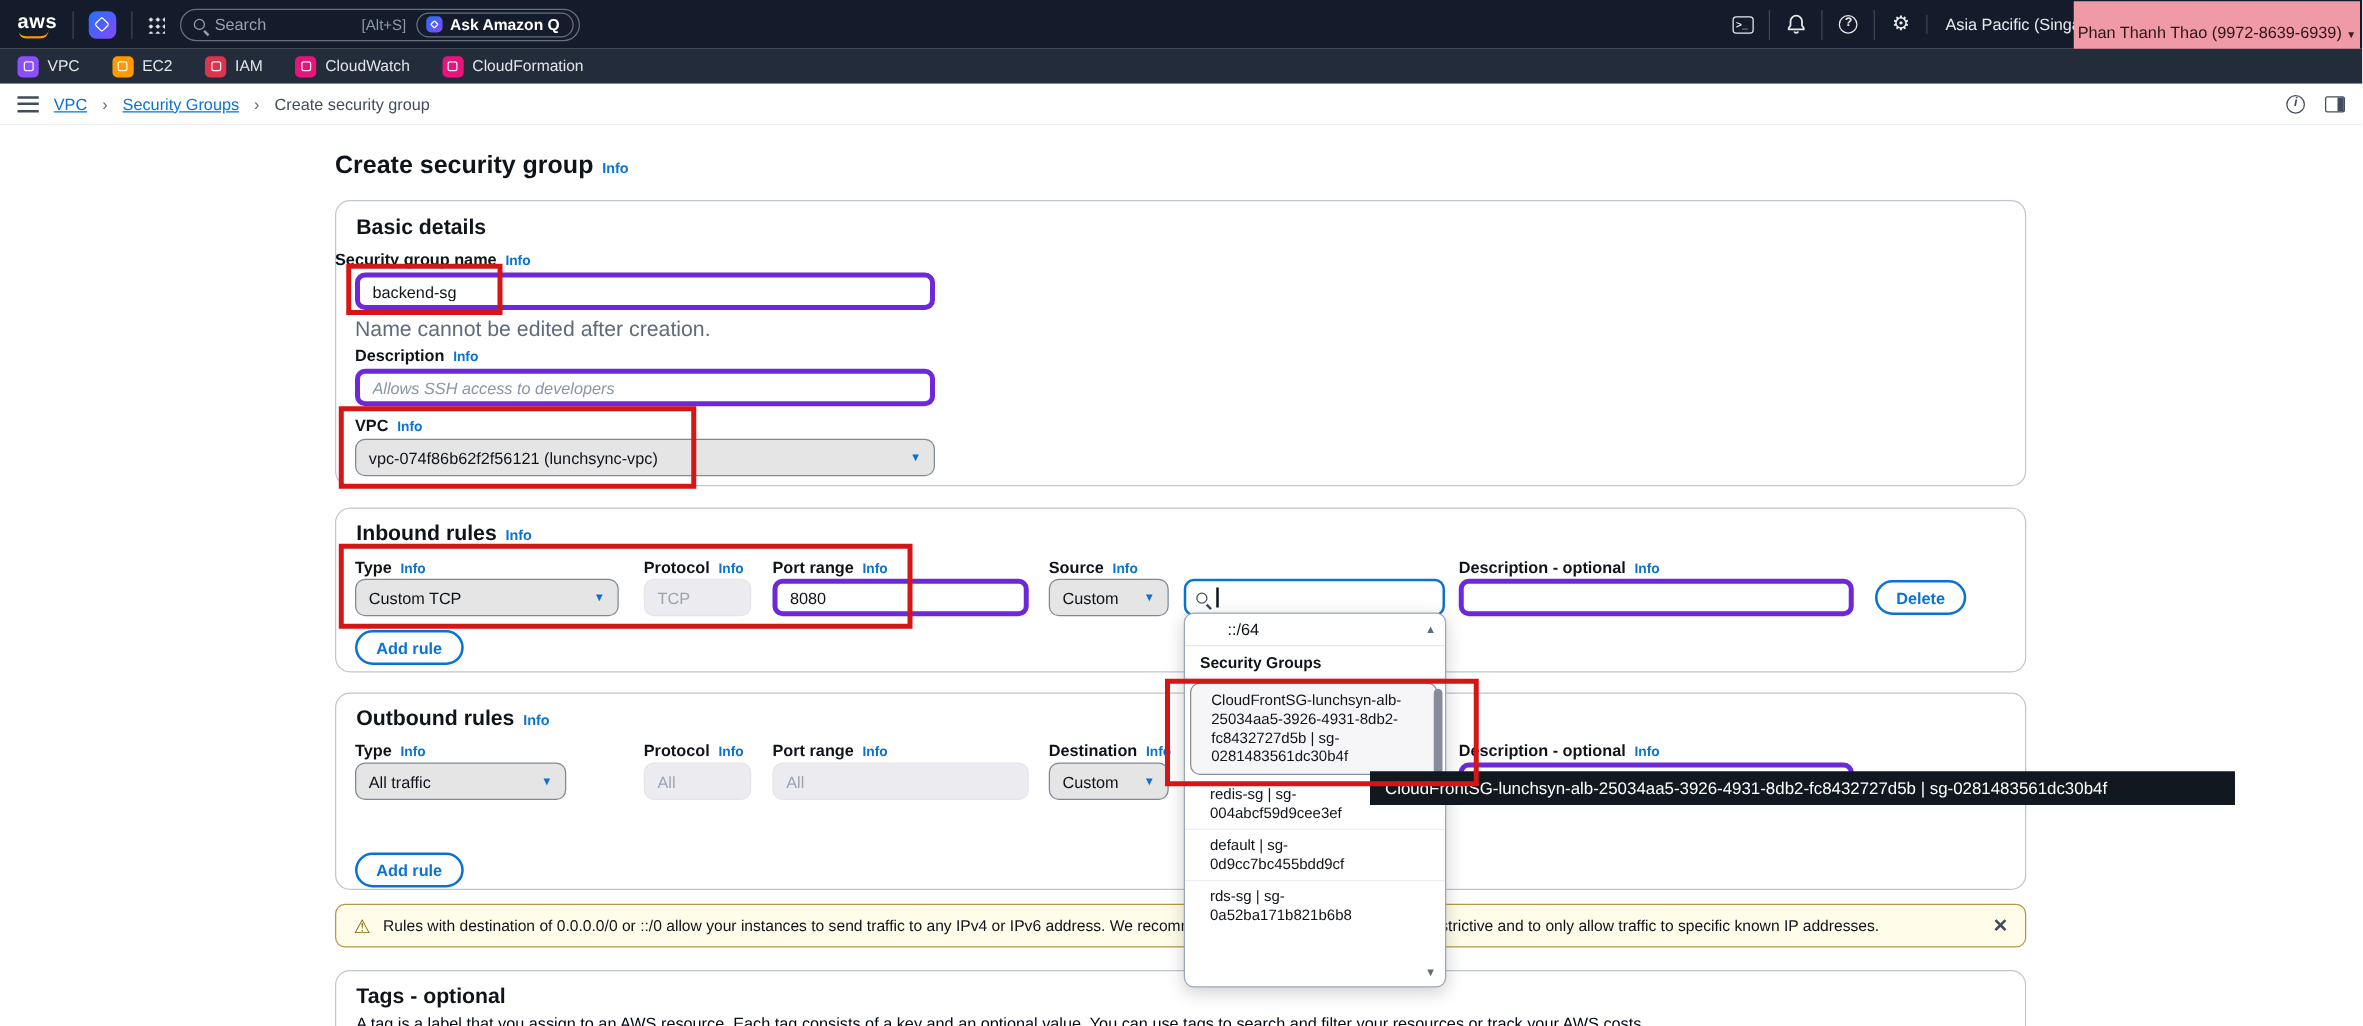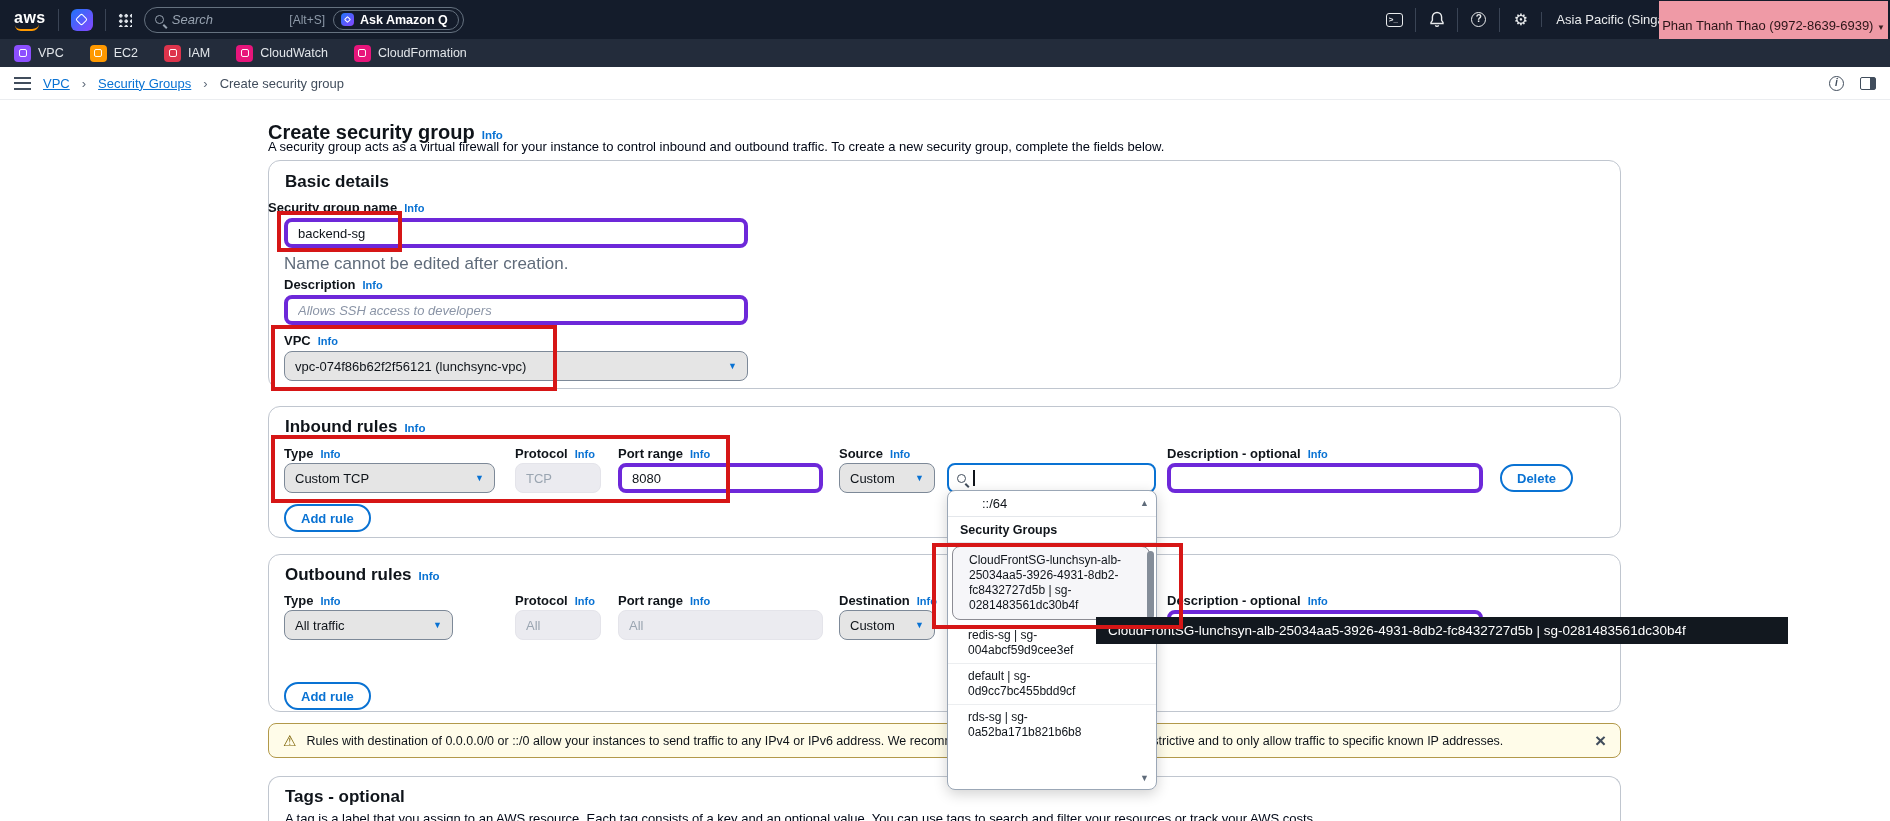--- a/index.html
+++ b/index.html
@@ -17,21 +17,21 @@
     border-bottom:2px solid #ff9900;border-radius:0 0 12px 10px;}
   .q-tile{width:22px;height:22px;border-radius:6px;background:linear-gradient(135deg,#2074f8,#8746ff);
     display:flex;align-items:center;justify-content:center;}
   .q-glyph{width:9px;height:9px;border:1.7px solid #fff;border-radius:2px;transform:rotate(45deg);}
   .grid-icon{width:14px;height:14px;background-image:radial-gradient(#dfe4ea 1.5px, transparent 1.7px);
     background-size:5.5px 5.5px;}
   .searchbar{display:flex;align-items:center;width:320px;height:26px;border:1px solid #65717f;
     border-radius:14px;padding:0 4px 0 10px;gap:8px;}
   .mag{width:9px;height:9px;border:1.7px solid #97a2b0;border-radius:50%;position:relative;flex:none;}
   .mag::after{content:"";position:absolute;left:8px;top:8px;width:5px;height:1.7px;background:#97a2b0;transform:rotate(45deg);transform-origin:0 0;}
-  .search-ph{color:#97a2b0;font-size:13px;flex:1;font-style:italic;}
+  .search-ph{color:#97a2b0;font-size:13px;flex:1;}
   .shortcut{color:#8d99a8;font-size:12px;}
   .askq{display:flex;align-items:center;gap:6px;border:1px solid #65717f;border-radius:12px;
     padding:2px 10px 2px 7px;font-size:12.5px;color:#fff;font-weight:700;white-space:nowrap;}
   .q-mini{width:13px;height:13px;border-radius:4px;background:linear-gradient(135deg,#2074f8,#8746ff);
     display:flex;align-items:center;justify-content:center;}
   .q-mini i{display:block;width:5px;height:5px;border:1.2px solid #fff;border-radius:1px;transform:rotate(45deg);}
   .tb-right{position:absolute;right:180px;top:0;height:39px;display:flex;align-items:center;gap:0;}
   .tb-ic{display:flex;align-items:center;justify-content:center;width:42px;height:24px;border-left:1px solid #3a4455;}
   .tb-ic:first-child{border-left:none;}
   .shell-ic{width:17px;height:14px;border:1.6px solid #e9ebed;border-radius:3px;color:#e9ebed;
@@ -220,21 +220,20 @@
     <span class="crumb-cur">Create security group</span>
     <span class="crumb-right">
       <span class="info-circ">i</span>
       <span class="panel-ic"></span>
     </span>
   </div>
 
   <h1 class="page-title">
     <span>Create security group</span><span class="info-link">Info</span>
   </h1>
-  <div class="subtitle">A security group acts as a virtual firewall for your instance to control inbound and outbound traffic. To create a new security group, complete the fields below.</div>
 
   <section class="card" style="left:268px;top:160px;width:1353px;height:229px;">
     <div class="card-h" style="left:16px;top:11px;">Basic details</div>
   </section>
   <div class="f-label" style="left:268px;top:200px;">
     <span>Security group name</span><span class="info-link">Info</span>
   </div>
   <input class="field" style="left: 284px; top: 218px; width: 464px;" value="backend-sg">
   <div class="help-txt" style="left:284px;top:254px;">Name cannot be edited after creation.</div>
   <div class="f-label" style="left:284px;top:277px;">

